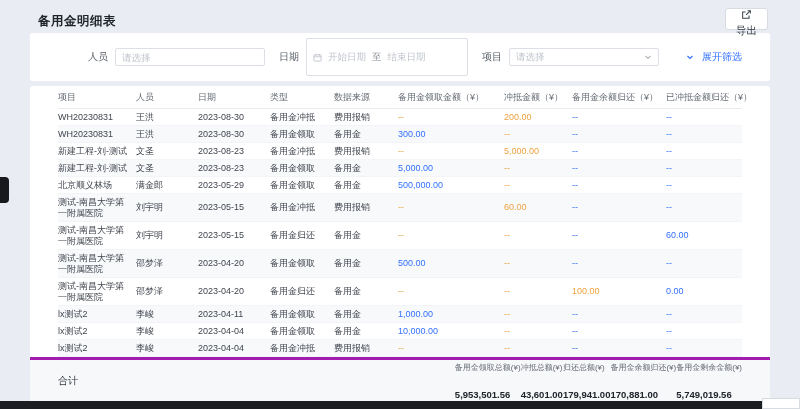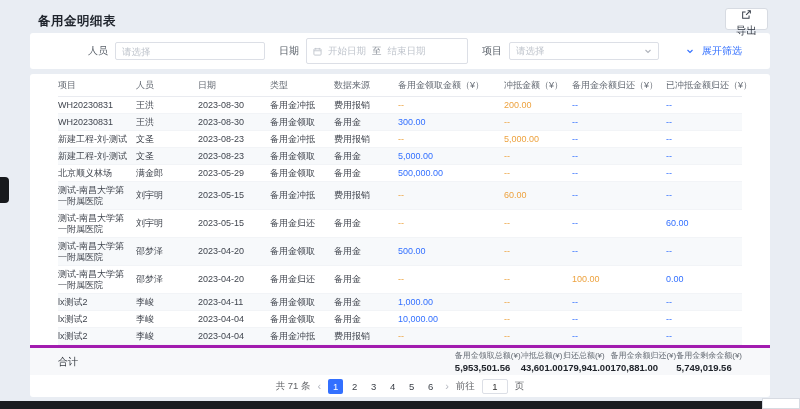--- a/index.html
+++ b/index.html
@@ -15,21 +15,21 @@
   .page-title { font-size:12.5px; font-weight:bold; color:#1f242c; letter-spacing:.5px; }
   .export-btn { display:flex; align-items:center; gap:4px; background:#fff; border:1px solid #d7dbe2; border-radius:3px; height:22px; padding:0 10px; font-size:10.5px; color:#333a45; cursor:pointer;flex-direction:column; }
 
   
   .filter-card { background:#fff; border-radius:3px; margin:3px 30px 5px; padding:5px 28px 5px 58px; }
   .filter-row { display:flex; align-items:center; }
   .filter-item { display:flex; align-items:center; margin-right:14px; }
   .f-label { font-size:10px; color:#596069; margin-right:7px; white-space:nowrap; }
   .f-input { width:150px; height:18px; border:1px solid #dcdfe6; border-radius:2px; font-size:9.5px; padding:0 6px; color:#333; outline:none; }
   .f-input::placeholder { color:#bfc4cc; }
-  .date-range { width:162px; height:18px; border:1px solid #dcdfe6; border-radius:2px; display:flex; align-items:center; gap:6px; padding:12px 6px; font-size:9.5px; color:#bfc4cc; cursor:pointer; }
+  .date-range { width:162px; height:18px; border:1px solid #dcdfe6; border-radius:2px; display:flex; align-items:center; gap:6px; padding:18px 6px; font-size:9.5px; color:#bfc4cc; cursor:pointer; }
   .date-range .sep { color:#8a9099; }
   .f-select { width:150px; height:18px; border:1px solid #dcdfe6; border-radius:2px; display:flex; align-items:center; justify-content:space-between; padding:0 6px; font-size:9.5px; color:#bfc4cc; cursor:pointer; }
   .expand-link { margin-left:auto; color:#3370ff; font-size:10px; display:flex; align-items:center; gap:8px; cursor:pointer; white-space:nowrap; }
   .btn-row { margin-top:5px; display:flex; align-items:center; gap:16px; }
   .search-btn { background:#3e6cf5; color:#fff; border:none; border-radius:3px; height:19px; padding:0 20px; font-size:10px; cursor:pointer; }
   .clear-link { color:#3370ff; font-size:10px; cursor:pointer; text-decoration:none; }
 
   
   .table-card { background:#fff; border-radius:3px; margin:0 30px; }
   table { width:684px; margin:0 28px; border-collapse:collapse; table-layout:fixed; }
@@ -37,21 +37,21 @@
   td { font-size:9px; color:#40454e; padding:2.5px 4px 2.5px 0; border-bottom:1px solid #f2f4f7; line-height:11px; vertical-align:middle; word-break:break-all; }
   tbody tr:nth-child(even) { background:#f7f9fb; }
   .amt-blue { color:#3370ff; }
   .amt-orange { color:#eda23f; }
 
   
   .summary-row { background:#f7f8fa; display:flex; align-items:center; padding:2px 28px; border-top:3px solid #a21caf; min-height:26px; }
   .summary-label { font-size:10px; color:#33383f; }
   .stats { margin-left:auto; display:flex; }
   .stat .s-label { font-size:8px; color:#646a73; white-space:nowrap; }
-  .stat .s-value { font-size:9.5px; font-weight:bold; color:#20242b; margin-top:1px; white-space:nowrap; }
+  .stat .s-value { font-size:9.5px; font-weight:bold; color:#20242b; margin-top:16px; white-space:nowrap; }
 
   
   .pagination { background:#fff; display:flex; align-items:center; justify-content:center; gap:7px; height:22px; font-size:9.5px; color:#606266; margin:0 30px; border-radius:0 0 3px 3px; }
   .pages { display:flex; gap:4px; }
   .page-btn { min-width:15px; height:15px; line-height:15px; text-align:center; border-radius:2px; cursor:pointer; color:#3a3f47; font-size:9.5px; }
   .page-btn.active { background:#3370ff; color:#fff; }
   .arrow-btn { color:#b4b8c0; cursor:pointer; font-size:11px; line-height:15px; }
   .goto-text { color:#606266; }
   .goto-input { width:26px; height:15px; border:1px solid #dcdfe6; border-radius:2px; text-align:center; font-size:9.5px; outline:none; color:#333; }
 

